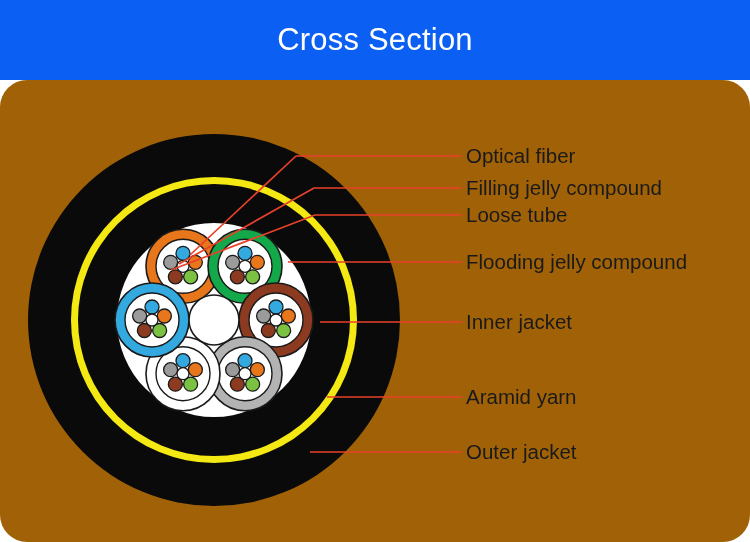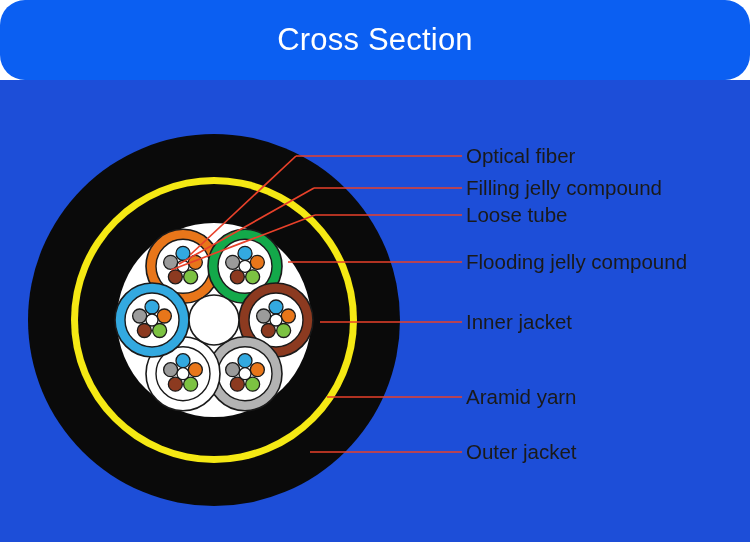--- a/index.html
+++ b/index.html
@@ -6,32 +6,33 @@
   body{
     width:750px;height:542px;
     background:#ffffff;
     font-family:"Liberation Sans", sans-serif;
     overflow:hidden;
     position:relative;
   }
   #header-bar{
     position:absolute;left:0;top:0;width:750px;height:80px;
     background:#0b5ff2;
-    display:flex;align-items:center;justify-content:center;border-radius:25px;
+    display:flex;align-items:center;justify-content:center;
   }
   #header-title{
     color:#ffffff;
     font-size:31px;
     font-weight:400;
     letter-spacing:.2px;
     font-family:"Liberation Sans", sans-serif;
   }
   #diagram-stage{
     position:absolute;left:0;top:80px;width:750px;height:462px;
-    background:#1d4ed8;
+    background:#a16207;
+    border-radius:27px;
   }
   svg#cable-svg{display:block;}
   .label-text{
     font-family:"Liberation Sans", sans-serif;
     font-size:20.5px;
     fill:#1a1a1a;
   }
 </style>
 </head>
 <body>

